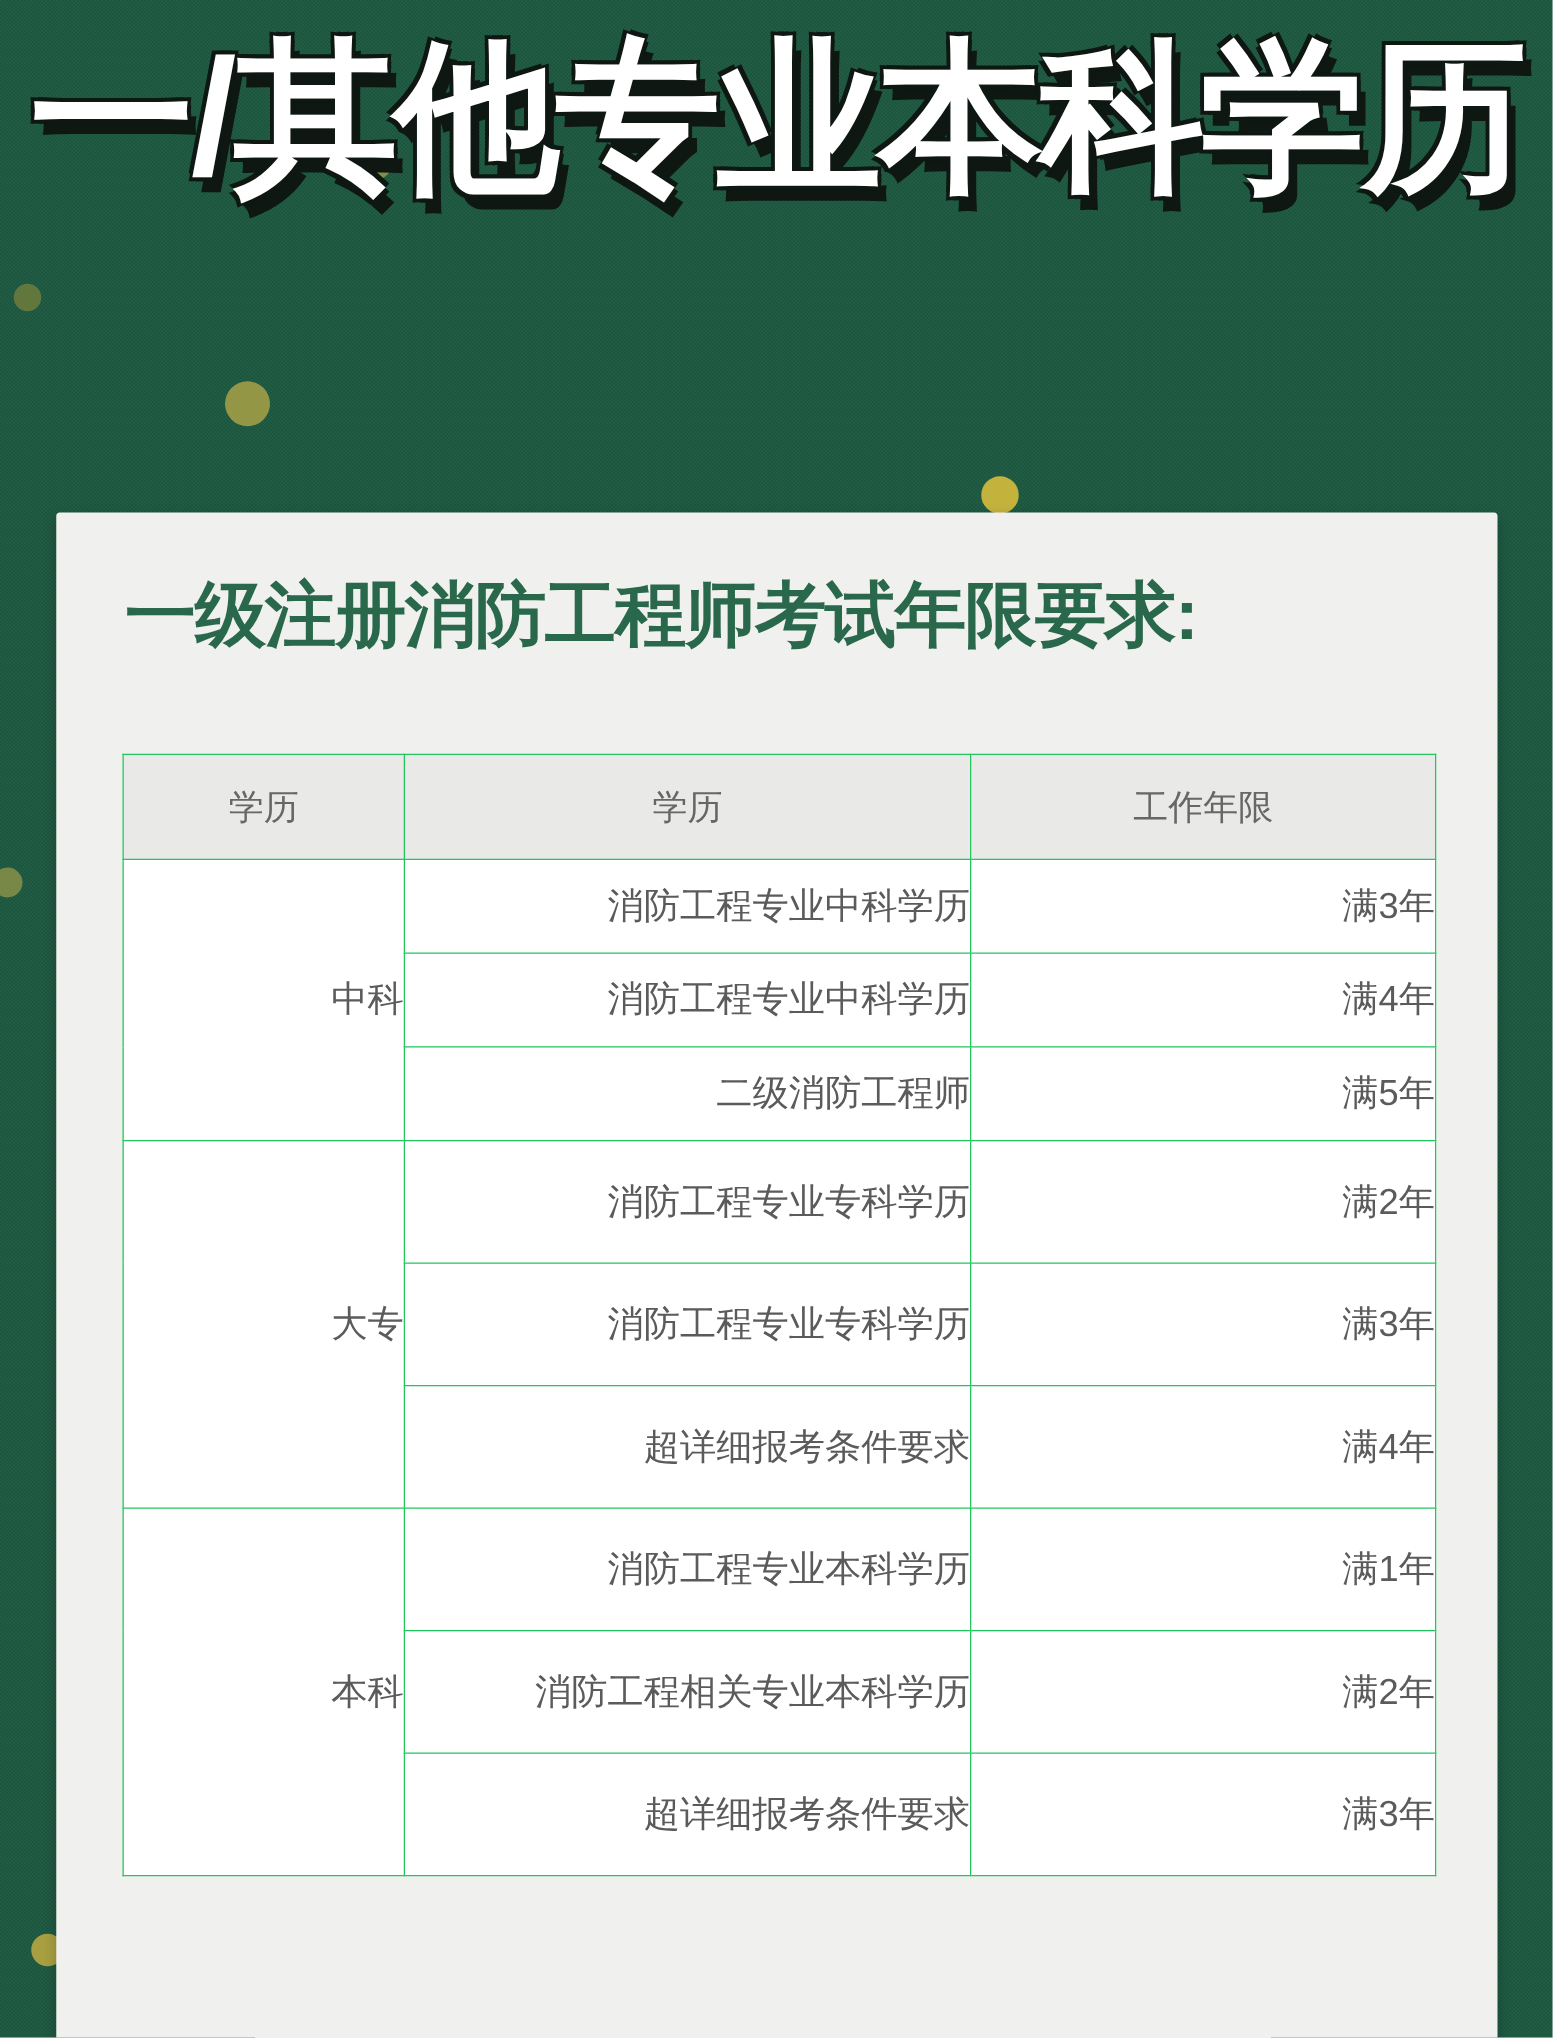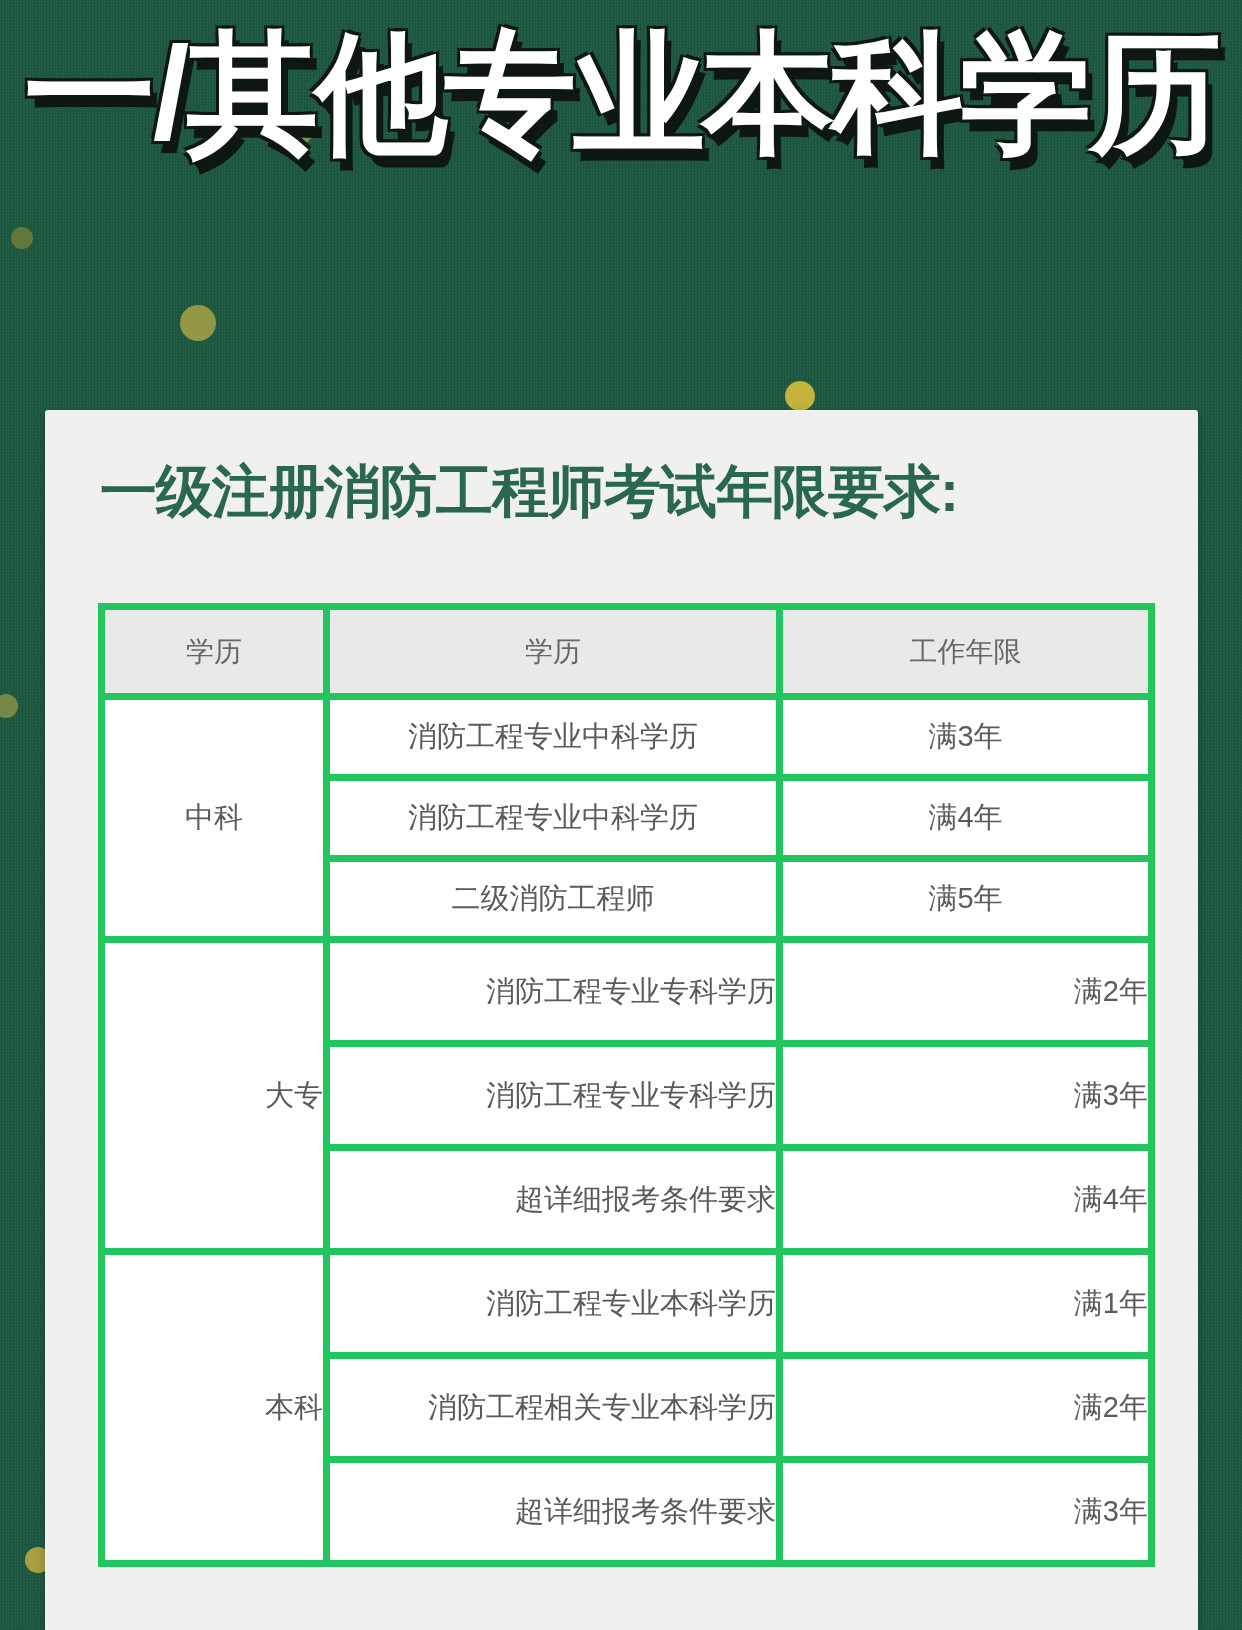--- a/index.html
+++ b/index.html
@@ -51,28 +51,28 @@
   .card-heading{
     position:absolute;left:55px;top:44px;
     font-size:57px;font-weight:bold;color:#2a684c;letter-spacing:-1px;white-space:nowrap;
   }
 
   table.req{
     position:absolute;left:53px;top:193px;width:1050px;
     border-collapse:collapse;table-layout:fixed;
   }
   table.req th, table.req td{
-    border:7px solid #22c55e;text-align:center;vertical-align:middle;
+    border:1px solid #22c55e;text-align:center;vertical-align:middle;
     font-weight:normal;padding:0;
   }
   table.req th{
     background:#e9e9e8;color:#666766;font-size:28px;height:83px;
   }
   table.req td{background:#ffffff;color:#5b5b5b;font-size:29px;}
-  tr.r-sm td{height:74px;}
+  tr.r-sm td{height:74px;text-align:right;}
   tr.r-lg td{height:97px;text-align:right;}
   td.group-cell{font-size:30px;color:#555655;}
 </style>
 </head>
 <body>
 
 <div class="poster">
   <div class="bg-grain"></div>
 
   <span class="dot dot-1"></span>

